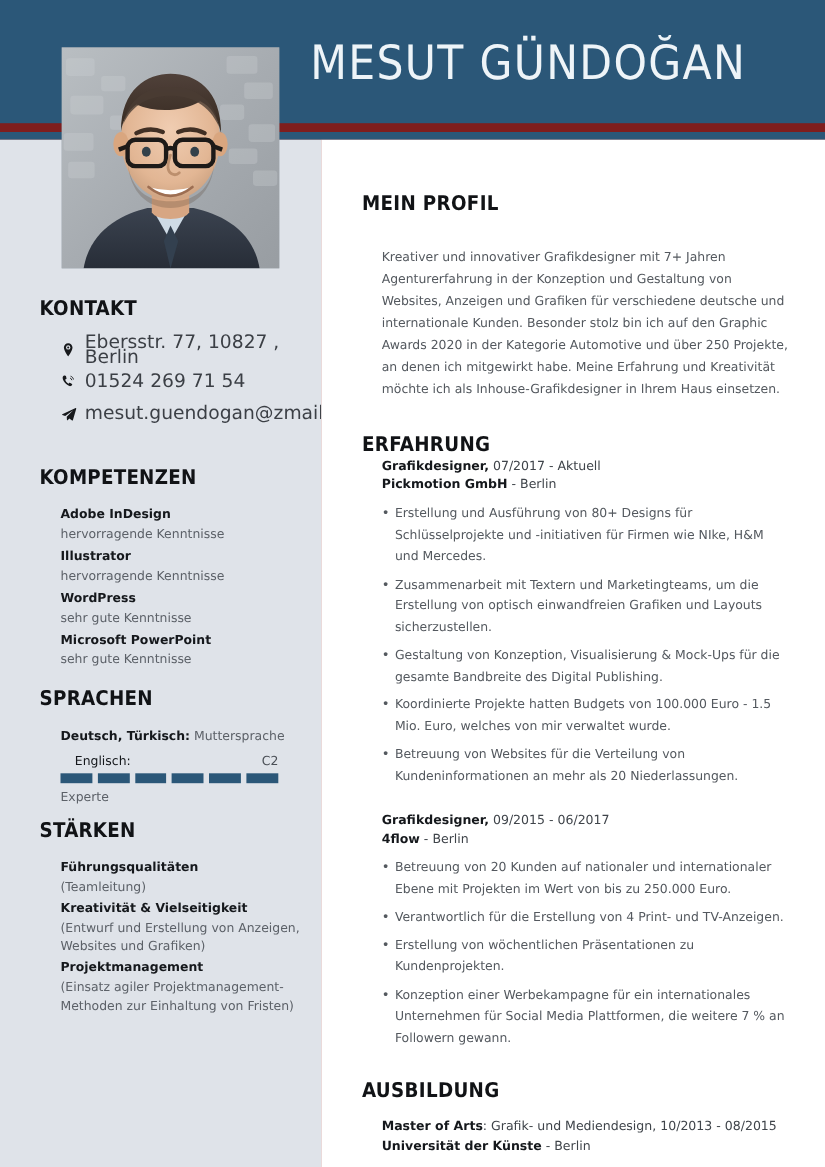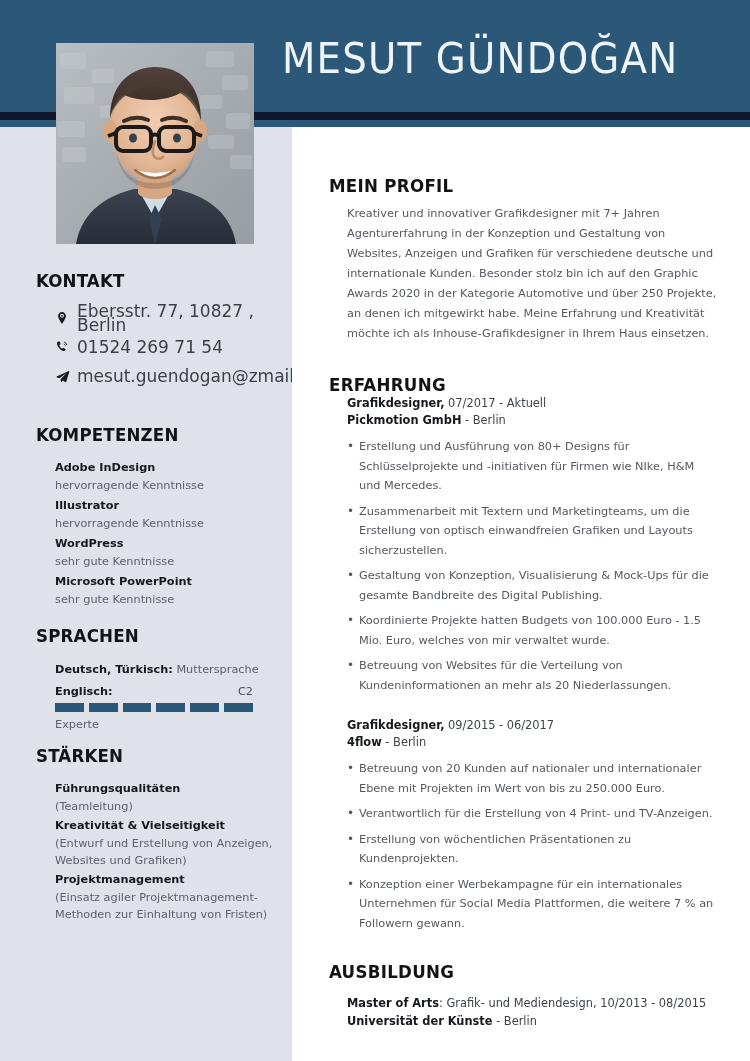--- a/index.html
+++ b/index.html
@@ -9,21 +9,21 @@
     height: 1061px;
     background: #ffffff;
     font-family: "DejaVu Sans", "Liberation Sans", sans-serif;
     -webkit-font-smoothing: antialiased;
   }
 
   #page {
     position: relative;
     width: 750px;
     height: 1061px;
-    background: #0f172a;
+    background: #7f1d1d;
     overflow: hidden;
   }
 
   
   .header-band {
     position: absolute;
     left: 0; top: 0;
     width: 750px; height: 112px;
     background: #2b5778;
   }
@@ -121,21 +121,21 @@
   .lang-block { margin-top: 14px; padding-left: 19px; }
   .lang-line { font-size: 11.3px; color: #5c6168; line-height: 19px; }
   .lang-line b { color: #15181c; font-weight: 700; }
   .lang-row {
     display: flex;
     justify-content: space-between;
     align-items: baseline;
     margin-top: 6px;
     width: 198px;
   }
-  .lang-row .lname { font-size: 11.3px; font-weight: 700; color: #15181c; }
+  .lang-row .lname { font-size: 11.3px; font-weight: 400; color: #15181c; margin-left: 13px; }
   .lang-row .lcefr { font-size: 11.3px; color: #4a4f56; }
   .bar {
     display: flex;
     gap: 5px;
     width: 198px;
     margin-top: 5px;
   }
   .bar span {
     height: 9px;
     flex: 1 1 0;
@@ -185,21 +185,21 @@
     letter-spacing: 0.3px;
     font-family: "DejaVu Sans Condensed", "Liberation Sans Narrow", "Liberation Sans", sans-serif;
   }
   .main-sec { margin-bottom: 0; }
   .m-body { padding-left: 18px; }
 
   .profile-text {
     font-size: 11.3px;
     line-height: 20px;
     color: #54595f;
-    margin-top: 8px;
+    margin-top: 28px;
   }
 
   .job { }
   .job-title {
     font-size: 11.4px;
     line-height: 17px;
     color: #3f444a;
   }
   .job-title b { color: #15181c; font-weight: 700; }
   .job-company {

